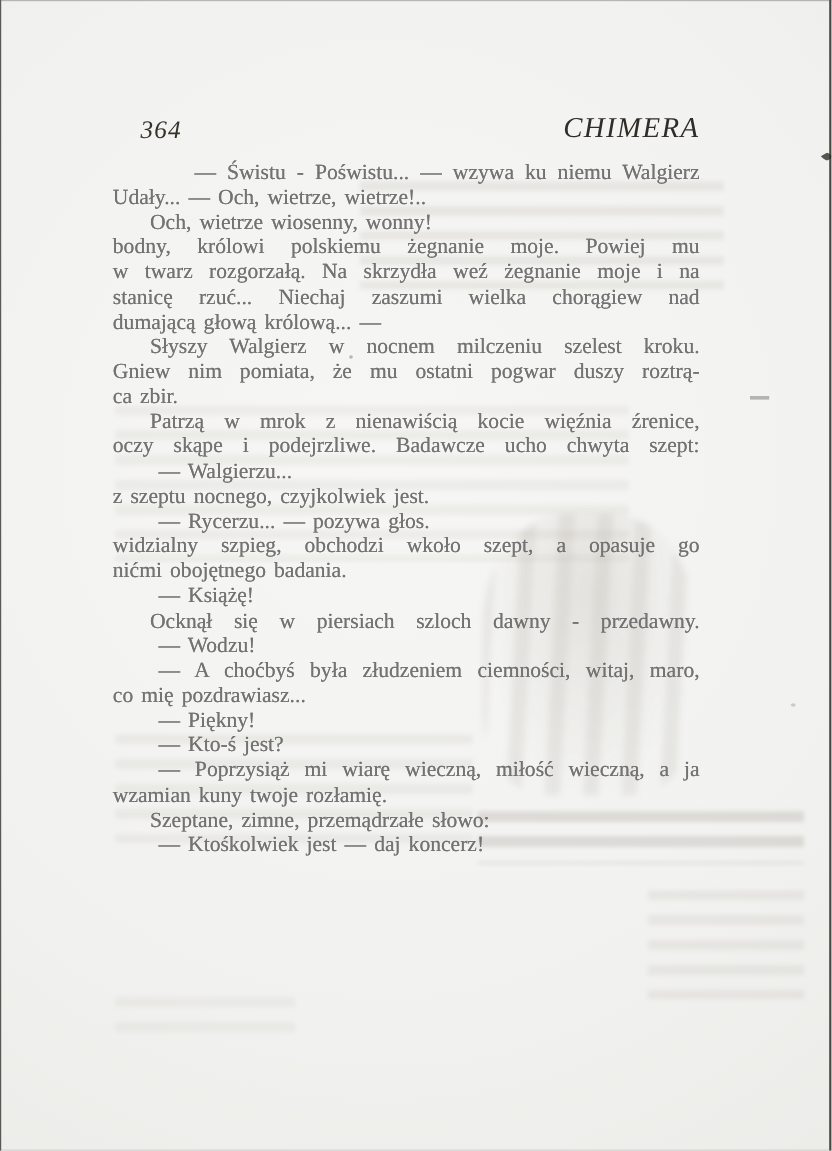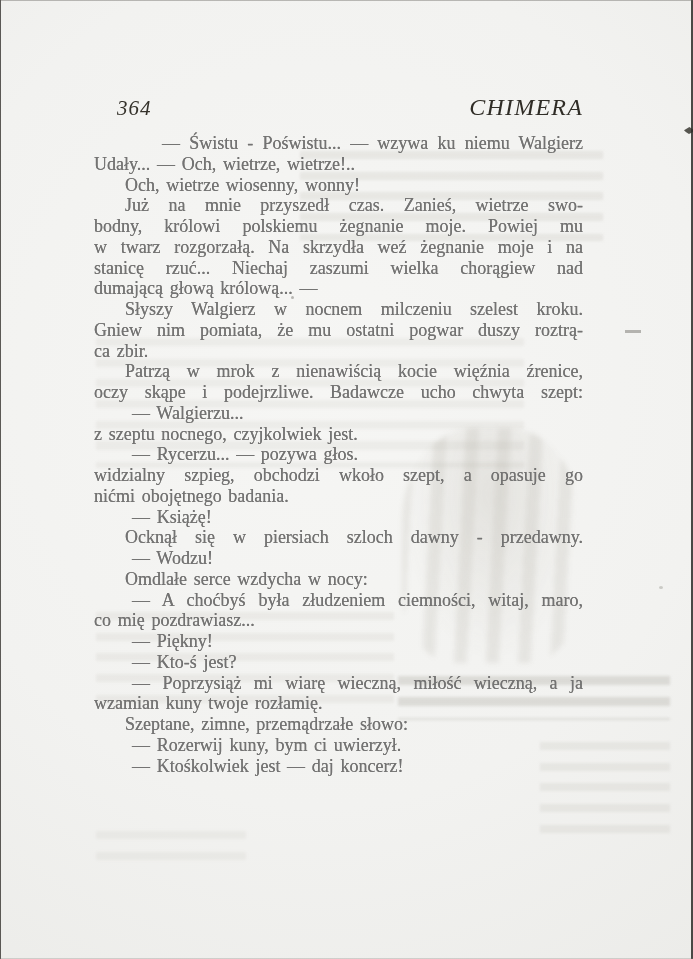--- a/index.html
+++ b/index.html
@@ -95,47 +95,44 @@
 <div class="ghost ghost-lines g6"></div>
 <div class="ghost ghost-lines g7"></div>
 
 <div class="folio">364</div>
 <div class="running-title">CHIMERA</div>
 
 <div class="text-block">
     <div class="line ind-deep just">— Świstu - Poświstu... — wzywa ku niemu Walgierz</div>
     <div class="line ind-none">Udały... — Och, wietrze, wietrze!..</div>
     <div class="line ind-para">Och, wietrze wiosenny, wonny!</div>
-    <div class="line ind-para just">Już na mnie przyszedł czas. Zanieś, wietrze swo-</div>
     <div class="line ind-none just">bodny, królowi polskiemu żegnanie moje. Powiej mu</div>
     <div class="line ind-none just">w twarz rozgorzałą. Na skrzydła weź żegnanie moje i na</div>
     <div class="line ind-none just">stanicę rzuć... Niechaj zaszumi wielka chorągiew nad</div>
     <div class="line ind-none">dumającą głową królową... —</div>
     <div class="line ind-para just">Słyszy Walgierz w nocnem milczeniu szelest kroku.</div>
     <div class="line ind-none just">Gniew nim pomiata, że mu ostatni pogwar duszy roztrą-</div>
     <div class="line ind-none">ca zbir.</div>
     <div class="line ind-para just">Patrzą w mrok z nienawiścią kocie więźnia źrenice,</div>
     <div class="line ind-none just">oczy skąpe i podejrzliwe. Badawcze ucho chwyta szept:</div>
     <div class="line ind-dash">— Walgierzu...</div>
     <div class="line ind-none">z szeptu nocnego, czyjkolwiek jest.</div>
     <div class="line ind-dash">— Rycerzu... — pozywa głos.</div>
     <div class="line ind-none just">widzialny szpieg, obchodzi wkoło szept, a opasuje go</div>
     <div class="line ind-none">nićmi obojętnego badania.</div>
     <div class="line ind-dash">— Książę!</div>
     <div class="line ind-para just">Ocknął się w piersiach szloch dawny - przedawny.</div>
     <div class="line ind-dash">— Wodzu!</div>
-    <div class="line ind-para">Omdlałe serce wzdycha w nocy:</div>
     <div class="line ind-dash just">— A choćbyś była złudzeniem ciemności, witaj, maro,</div>
     <div class="line ind-none">co mię pozdrawiasz...</div>
     <div class="line ind-dash">— Piękny!</div>
     <div class="line ind-dash">— Kto-ś jest?</div>
     <div class="line ind-dash just">— Poprzysiąż mi wiarę wieczną, miłość wieczną, a ja</div>
     <div class="line ind-none">wzamian kuny twoje rozłamię.</div>
     <div class="line ind-para">Szeptane, zimne, przemądrzałe słowo:</div>
-    <div class="line ind-dash">— Rozerwij kuny, bym ci uwierzył.</div>
     <div class="line ind-dash">— Ktośkolwiek jest — daj koncerz!</div>
   </div>
 
 <div class="speck s1"></div>
 <div class="speck s2"></div>
 <div class="speck s3"></div>
 <div class="speck s4"></div>
 
 <div class="edge edge-left"></div>
 <div class="edge edge-right"></div>

